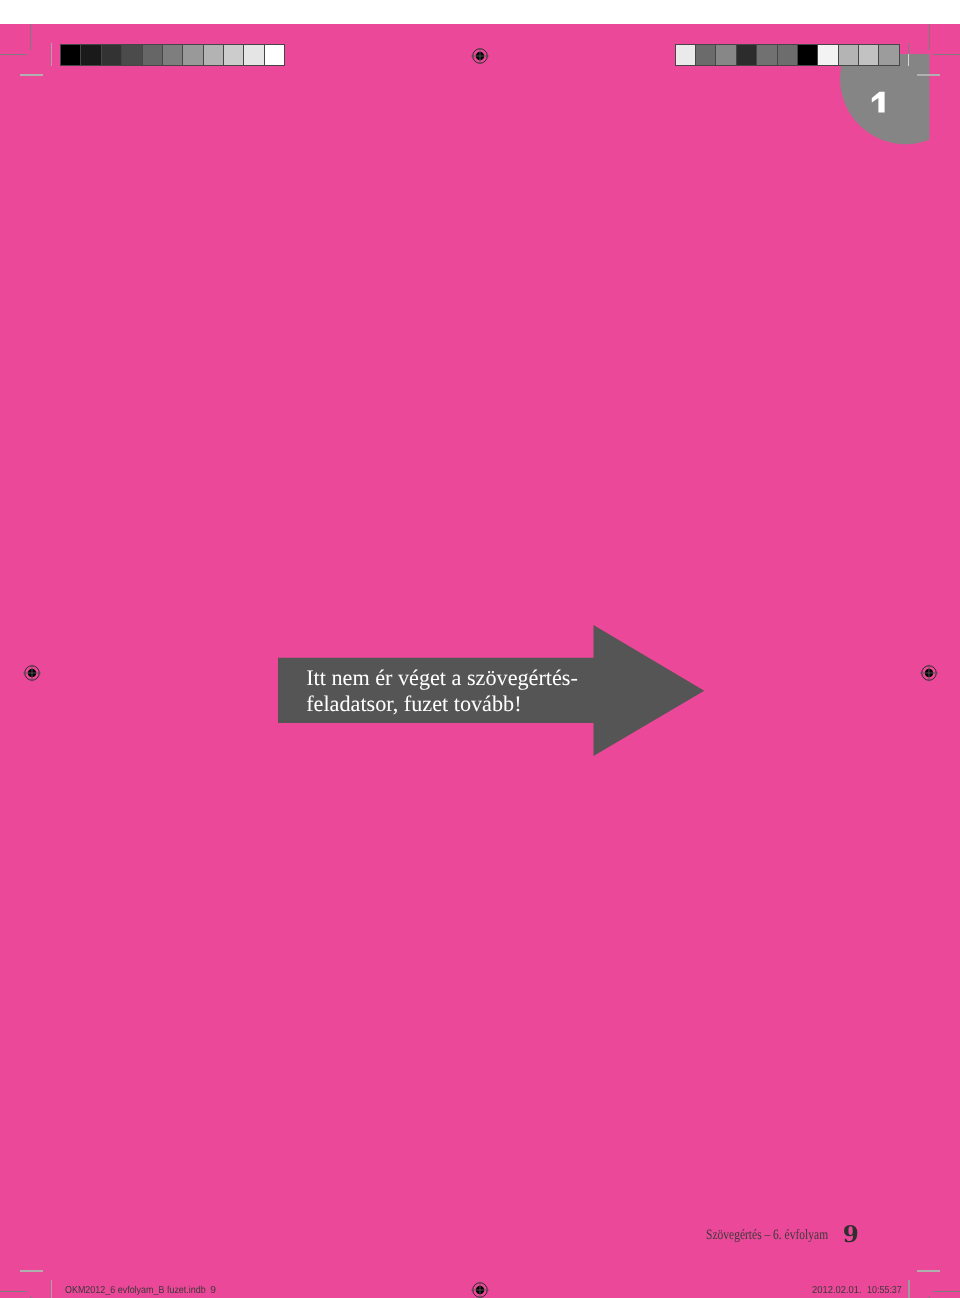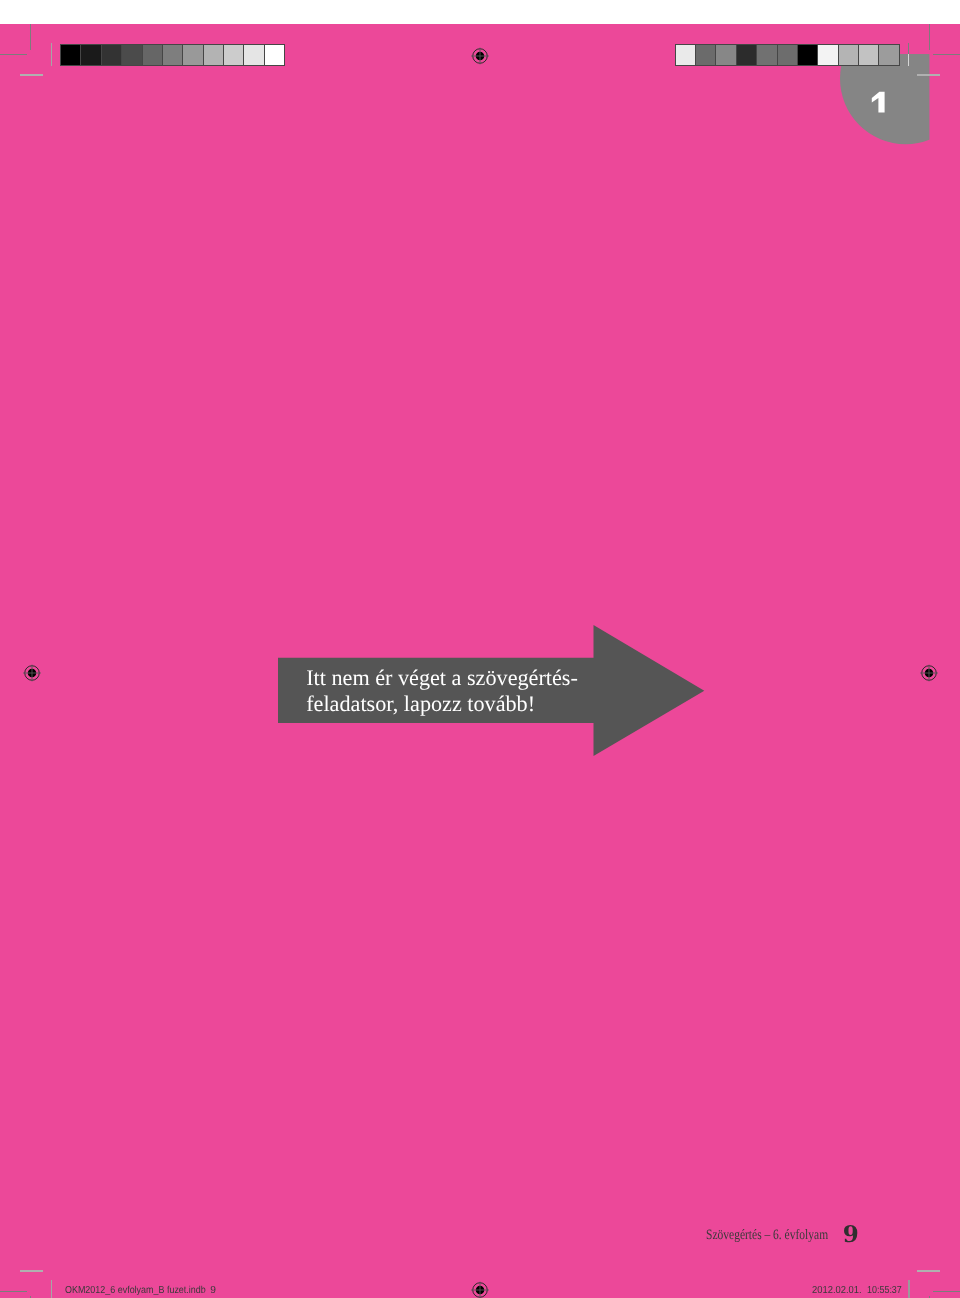--- a/index.html
+++ b/index.html
@@ -109,21 +109,21 @@
   </svg>
   <svg style="position:absolute;left:869px;top:65px;width:20px;height:26px;" viewBox="0 0 20 26" aria-label="1">
     <title>1</title>
     <path d="M15.6 2.8 L10.4 2.8 L2.8 8.9 L2.8 13.6 L9.4 9.1 L9.4 23.6 L15.6 23.6 Z" fill="#ffffff"></path>
   </svg>
 
   <svg style="position:absolute;left:277.7px;top:600.5px;width:427px;height:132px;" viewBox="0 0 427 132">
     <path d="M0 32.7 L315.5 32.7 L315.5 0 L426.3 65.7 L315.5 131 L315.5 98 L0 98 Z" fill="#555555"></path>
   </svg>
   <div class="arrow-label" style="left: 306.2px; top: 641.2px; color: rgb(255, 255, 255);">Itt nem ér véget a szövegértés-</div>
-  <div class="arrow-label" style="left: 306.2px; top: 667.3px; color: rgb(255, 255, 255);">feladatsor, lapozz tovább!</div>
+  <div class="arrow-label" style="left: 306.2px; top: 667.3px; color: rgb(255, 255, 255);">feladatsor, fuzet tovább!</div>
 
   <div class="foot-run" style="left:705.8px;top:1203.2px;transform:scaleX(0.805);transform-origin:left center;">Szövegértés – 6. évfolyam</div>
   <div class="foot-num" style="left:842.8px;top:1198.7px;">9</div>
 
   <div class="prnfoot" style="left:65px;top:1260.6px;font-size:10.2px;transform:scaleX(0.878);transform-origin:left center;">OKM2012_6 evfolyam_B fuzet.indb</div>
   <div class="prnfoot" style="left:210.3px;top:1260.6px;font-size:10.2px;">9</div>
   <div class="prnfoot" style="left:812.4px;top:1260.6px;font-size:10.2px;transform:scaleX(0.922);transform-origin:left center;">2012.02.01.</div>
   <div class="prnfoot" style="left:867.3px;top:1260.6px;font-size:10.2px;transform:scaleX(0.878);transform-origin:left center;">10:55:37</div>
 
 </div>

